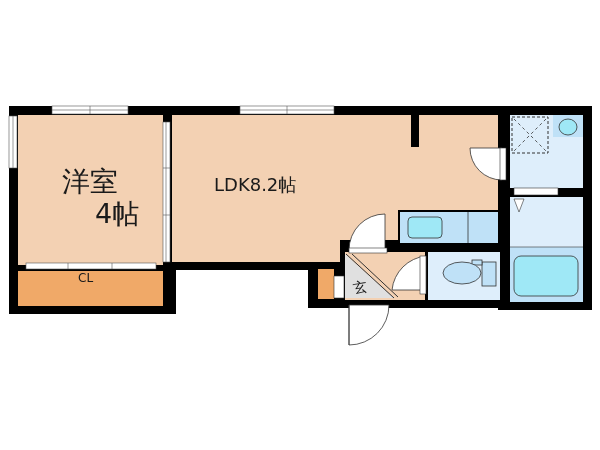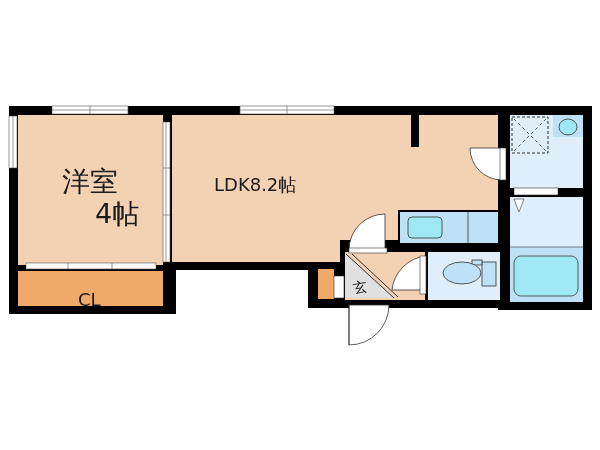--- a/index.html
+++ b/index.html
@@ -112,15 +112,15 @@
   <rect x="334" y="276" width="10" height="22" fill="#fff" stroke="#333" stroke-width="0.6"></rect>
 
   <g>
     <path d="M349 305 L349 345 A40 40 0 0 0 389 305 Z" fill="#fff" stroke="#333" stroke-width="0.8"></path>
     <line x1="349" y1="305" x2="349" y2="345" stroke="#333" stroke-width="0.8"></line>
   </g>
 </svg>
 
 <div class="lbl" style="left:62px;top:168px;font-size:28px;">洋室</div>
 <div class="lbl" style="left:60px;top:200px;font-size:27px;margin-left:35px;">4帖</div>
-<div class="lbl" style="left:78px;top:291px;font-size:18px;">CL</div>
+<div class="lbl" style="left:78px;top:272px;font-size:12px;">CL</div>
 <div class="lbl" style="left:214px;top:176px;font-size:18px;">LDK8.2帖</div>
 <div class="lbl" style="left:353px;top:280px;font-size:14px;transform:rotate(-10deg);">玄</div>
 
 </body></html>

